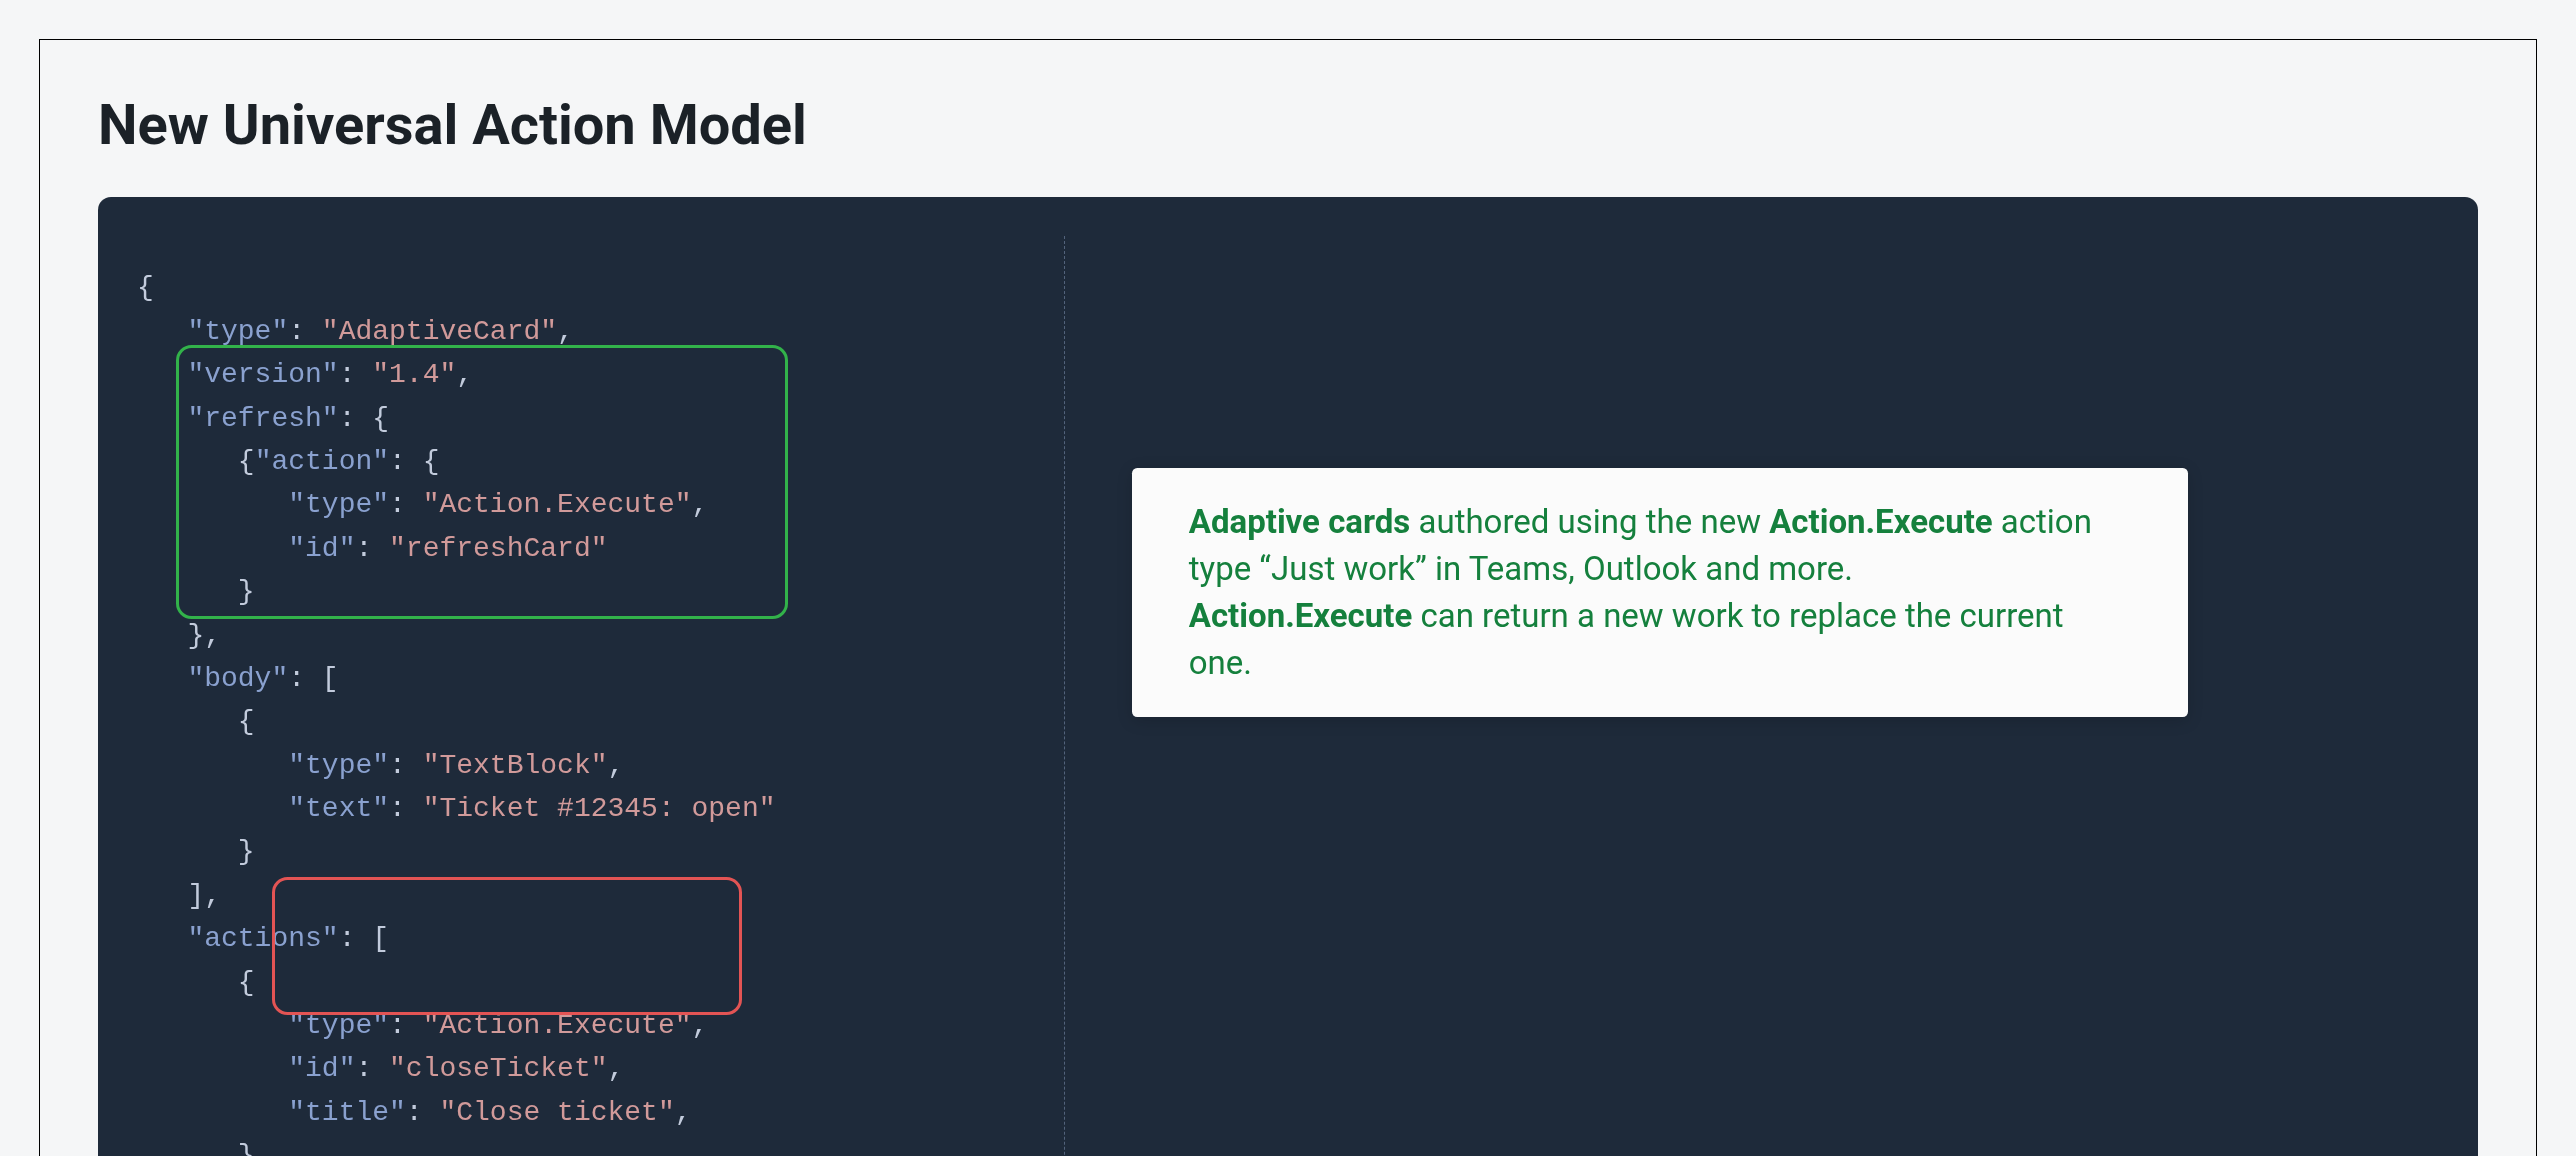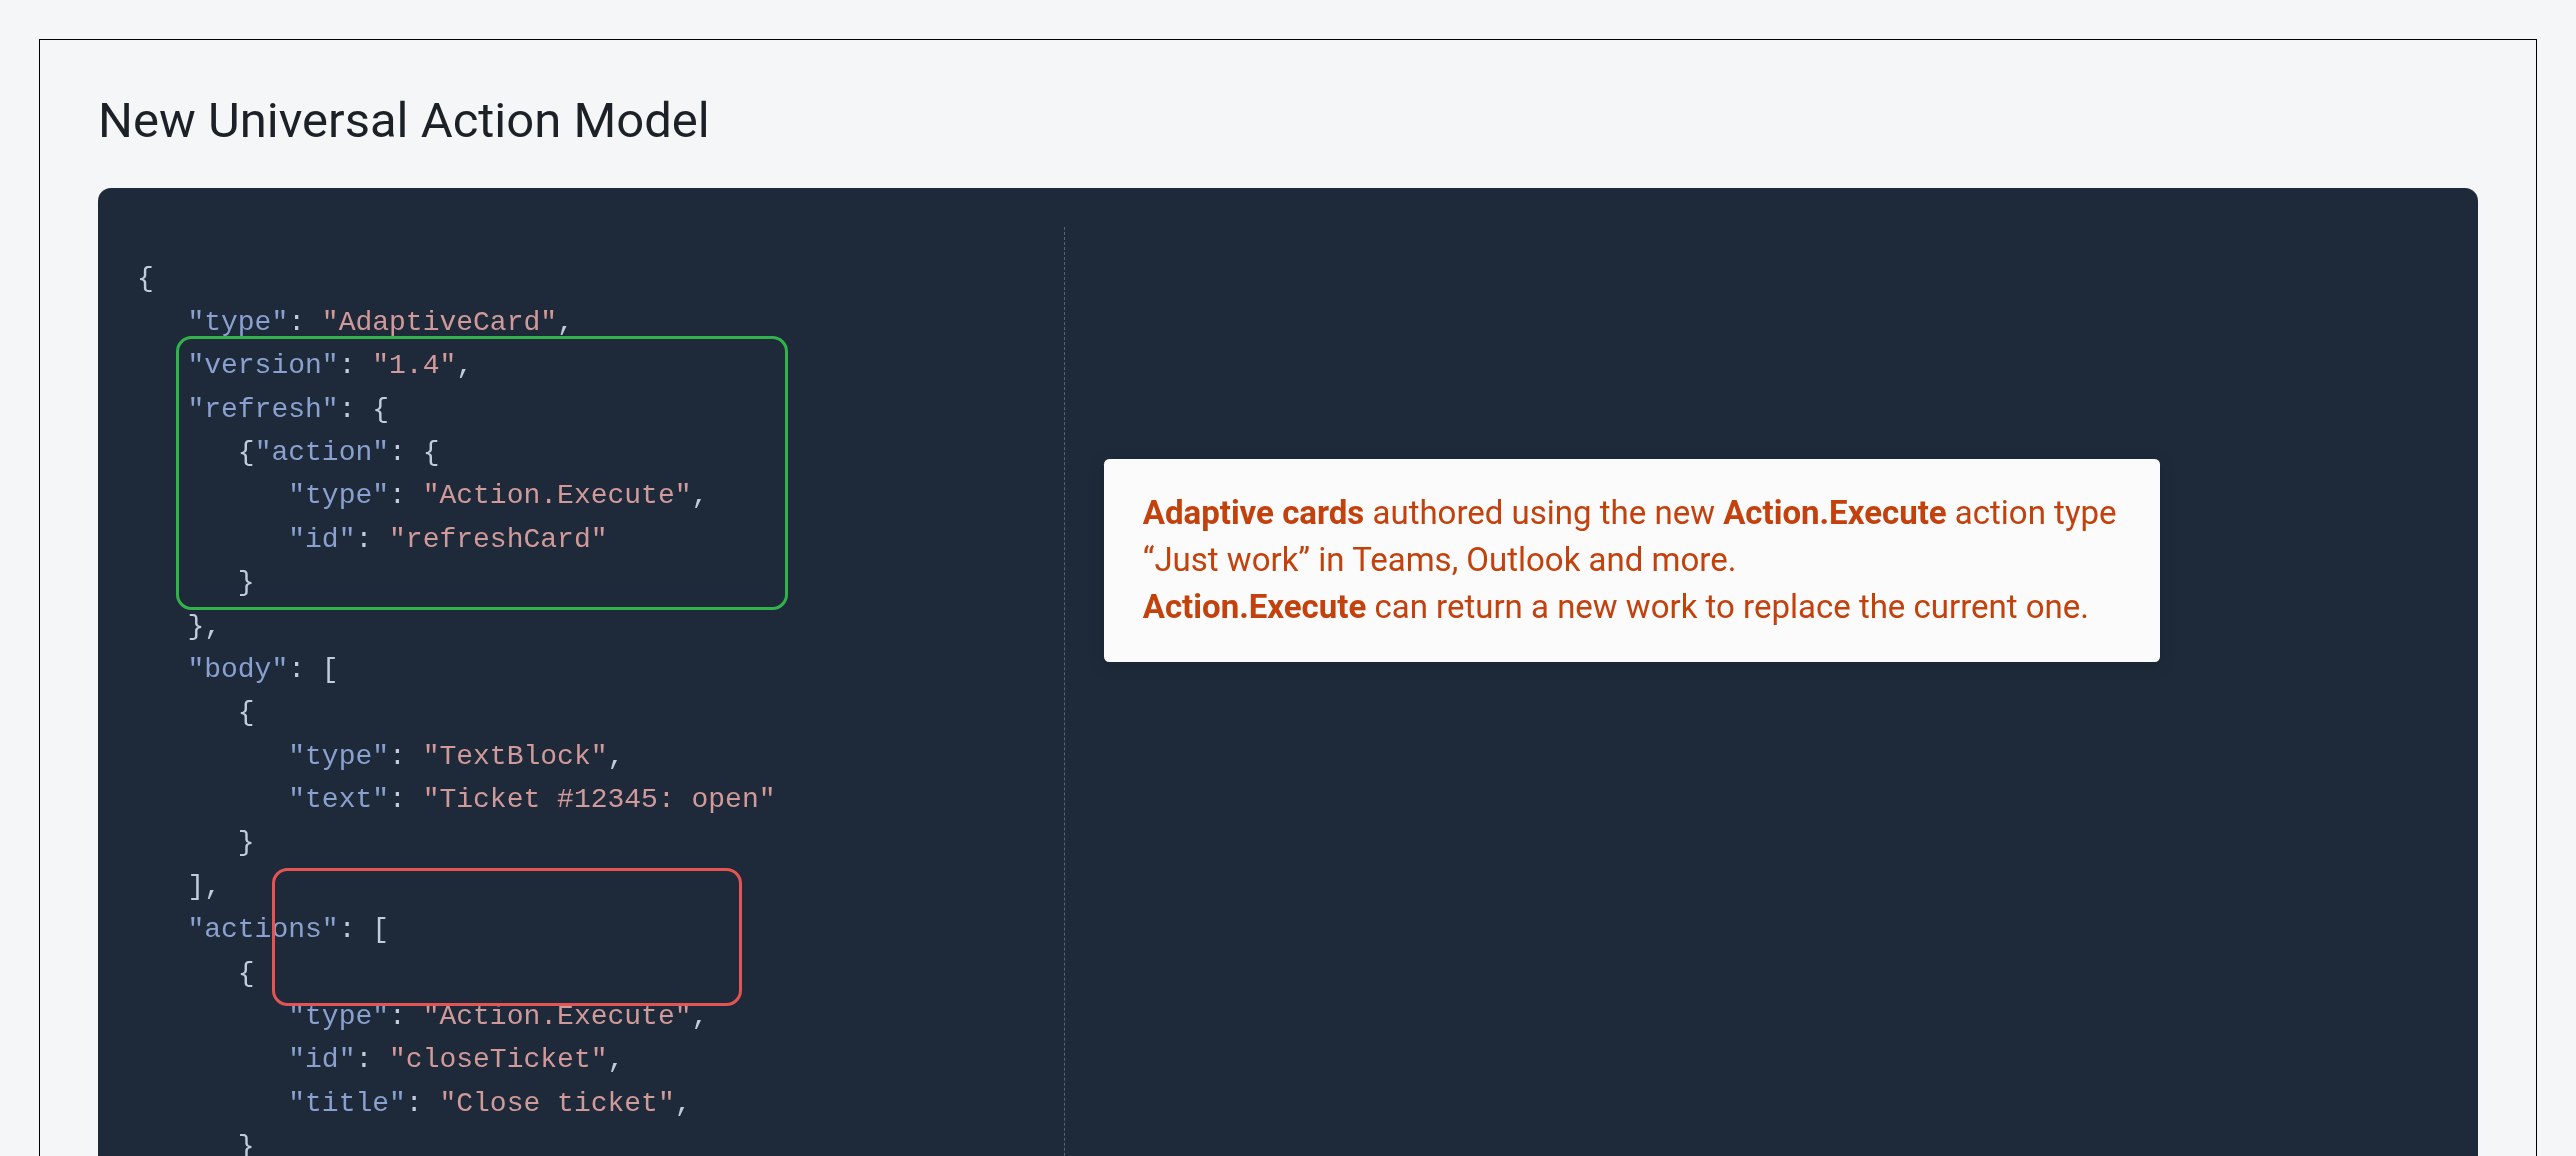--- a/index.html
+++ b/index.html
@@ -14,22 +14,22 @@
     margin: 0 auto;
     padding: 39px;
     background: #f5f6f7;
   }
   .frame {
     border: 1.9px solid #000;
     background: #f5f6f7;
     padding: 52px 58px 77px 58px;
   }
   .heading {
-    font-size: 49px;
-    font-weight: 400;
+    font-size: 56px;
+    font-weight: 700;
     color: #1b2127;
     margin: 0 0 39px 0;
   }
   .card {
     background: #1e2a3a;
     border-radius: 13px;
     display: flex;
     position: relative;
     padding: 26px 39px 32px 39px;
     min-height: 869px;
@@ -52,25 +52,26 @@
   .desc-col {
     flex: 1 1 auto;
     display: flex;
     align-items: flex-start;
     padding-top: 245px;
   }
   .desc-box {
     background: #fbfbfb;
     border-radius: 5.2px;
     box-shadow: 0 3.9px 15.5px rgba(0,0,0,0.15);
-    padding: 31px 39px;
-    color: #c2410c;
+    padding: 31px 57px;
+    color: #15803d;
     font-size: 33px;
     line-height: 1.42;
     max-width: 1056px;
+    margin-left: 28px;
   }
   .desc-box .b { font-weight: 700; }
   
   .pn { color: #c2cbdc; }   
   .ky { color: #8aa1cf; }   
   .st { color: #d19a9a; }   
   .hl-green {
     position: absolute;
     border: 3.9px solid #32b24a;
     border-radius: 15.5px;

